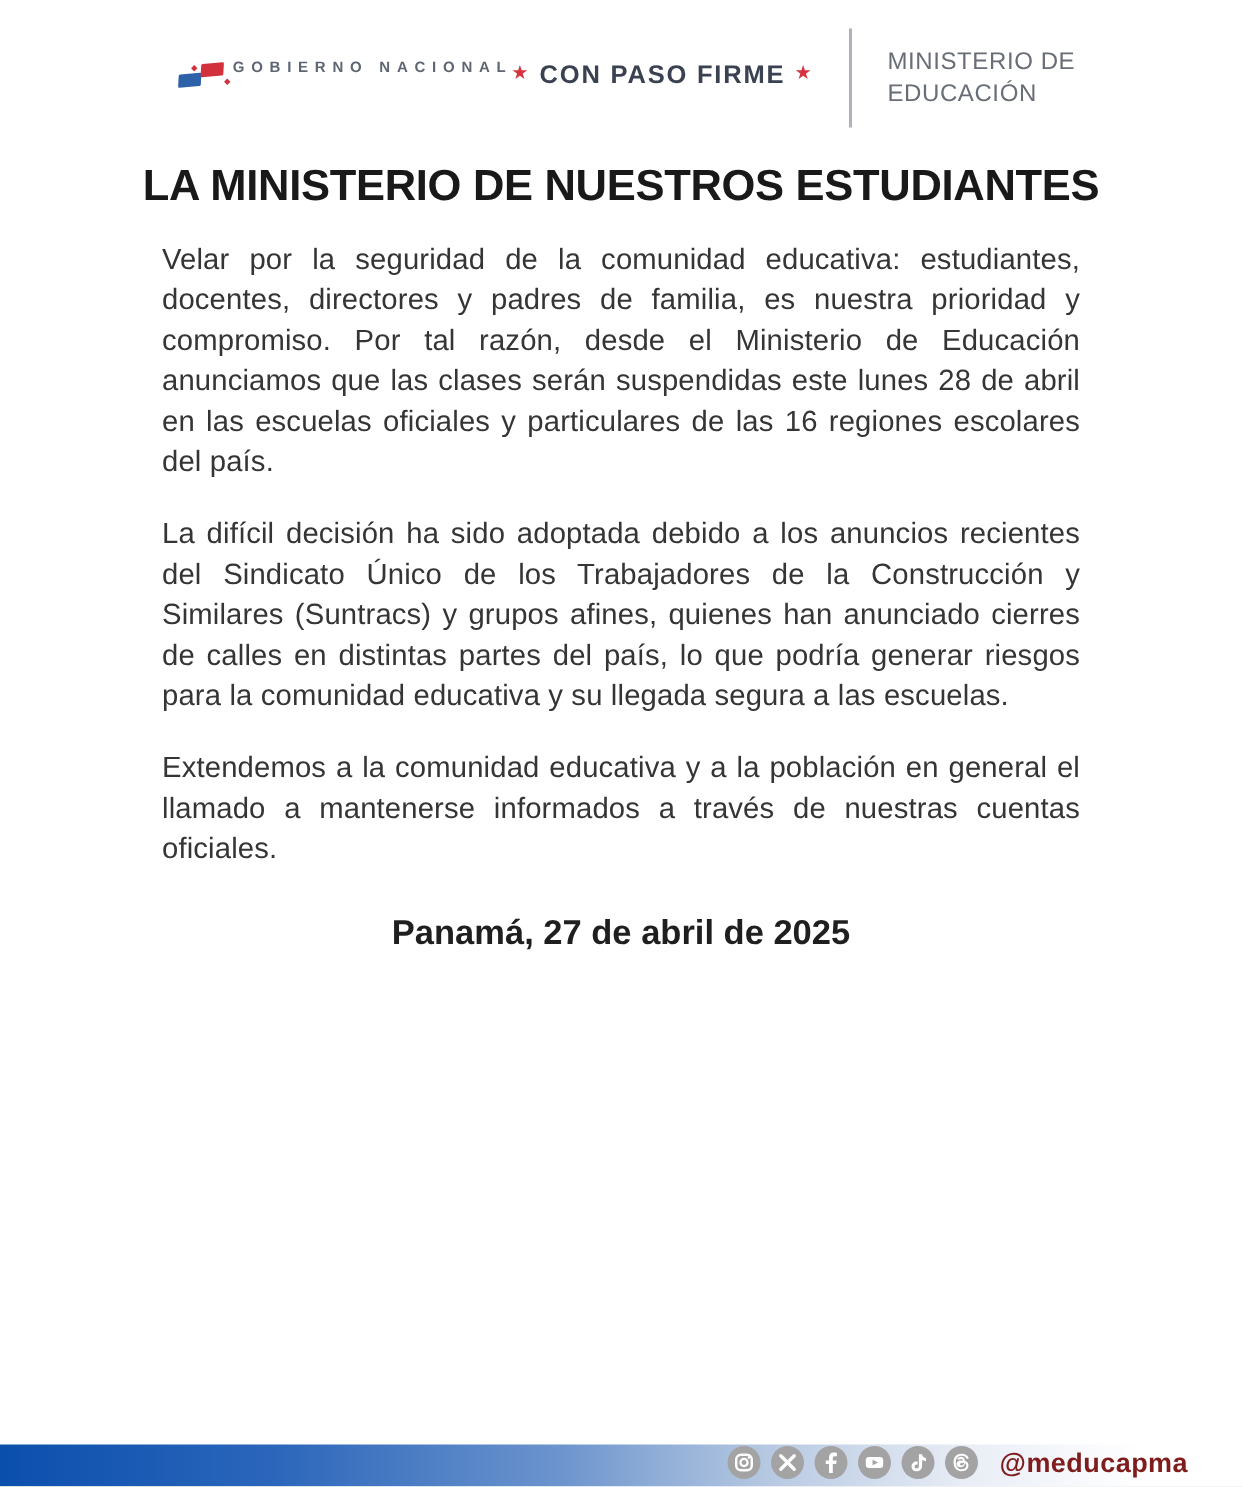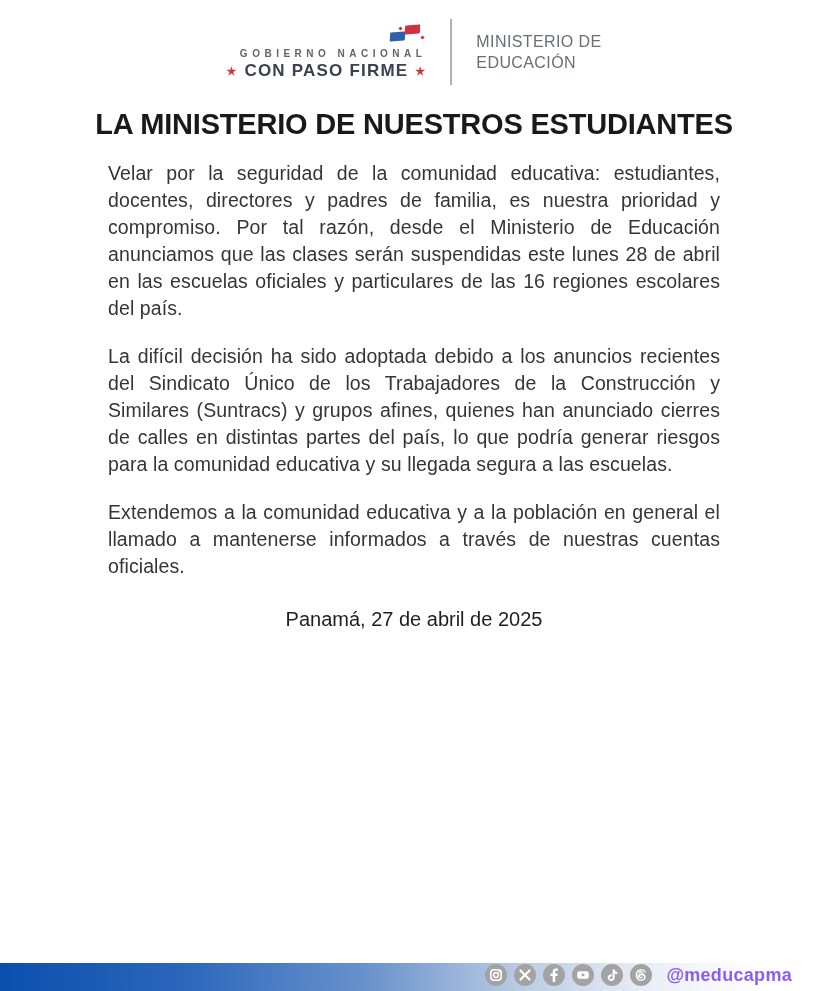--- a/index.html
+++ b/index.html
@@ -16,22 +16,21 @@
   
   .header {
     display: flex;
     justify-content: center;
     align-items: center;
     padding-top: 12px;
     height: 80px;
   }
   .logo-block {
     display: flex;
-    flex-direction: column;
-    align-items: flex-end;
+    align-items: flex-start;
   }
   .flag-mark { position: relative; width: 44px; height: 22px; margin-bottom: 3px; }
   .flag-blue {
     position: absolute; left: 8px; top: 9px; width: 15px; height: 9px;
     background: #2e62a8; transform: skewX(-8deg) rotate(-5deg); border-radius: 1px;
   }
   .flag-red {
     position: absolute; left: 23px; top: 2px; width: 15px; height: 9px;
     background: #d2303c; transform: skewX(-8deg) rotate(-5deg); border-radius: 1px;
   }
@@ -78,40 +77,40 @@
     margin: 0 0 21px 0;
     font-size: 19.5px;
     line-height: 27px;
     color: #353535;
     text-align: justify;
     letter-spacing: 0.1px;
   }
   .date-line {
     text-align: center;
     margin-top: 28px;
-    font-size: 20px;
-    font-weight: 400;
+    font-size: 23px;
+    font-weight: 700;
     color: #1f1f1f;
   }
 
   
   .footer-band {
     position: absolute; left: 0; bottom: 0;
     width: 100%; height: 28px;
     background: linear-gradient(90deg, #0b4fad 0%, #2b66bb 22%, #6c94cd 45%, #b7c9e2 62%, #e9eef6 78%, #ffffff 92%);
   }
   .social-row {
     position: absolute; right: 36px; bottom: 2px;
     display: flex; align-items: center; gap: 5px; height: 28px;
   }
   .social-icon { width: 24px; height: 24px; }
   .social-icon svg { display: block; width: 24px; height: 24px; }
   .handle {
     margin-left: 8px;
-    color: #8b5cf6;
+    color: #7f1d1d;
     font-size: 18px;
     font-weight: 600;
     letter-spacing: 0.3px;
   }
 </style>
 </head>
 <body>
 
 <div class="page">
 

